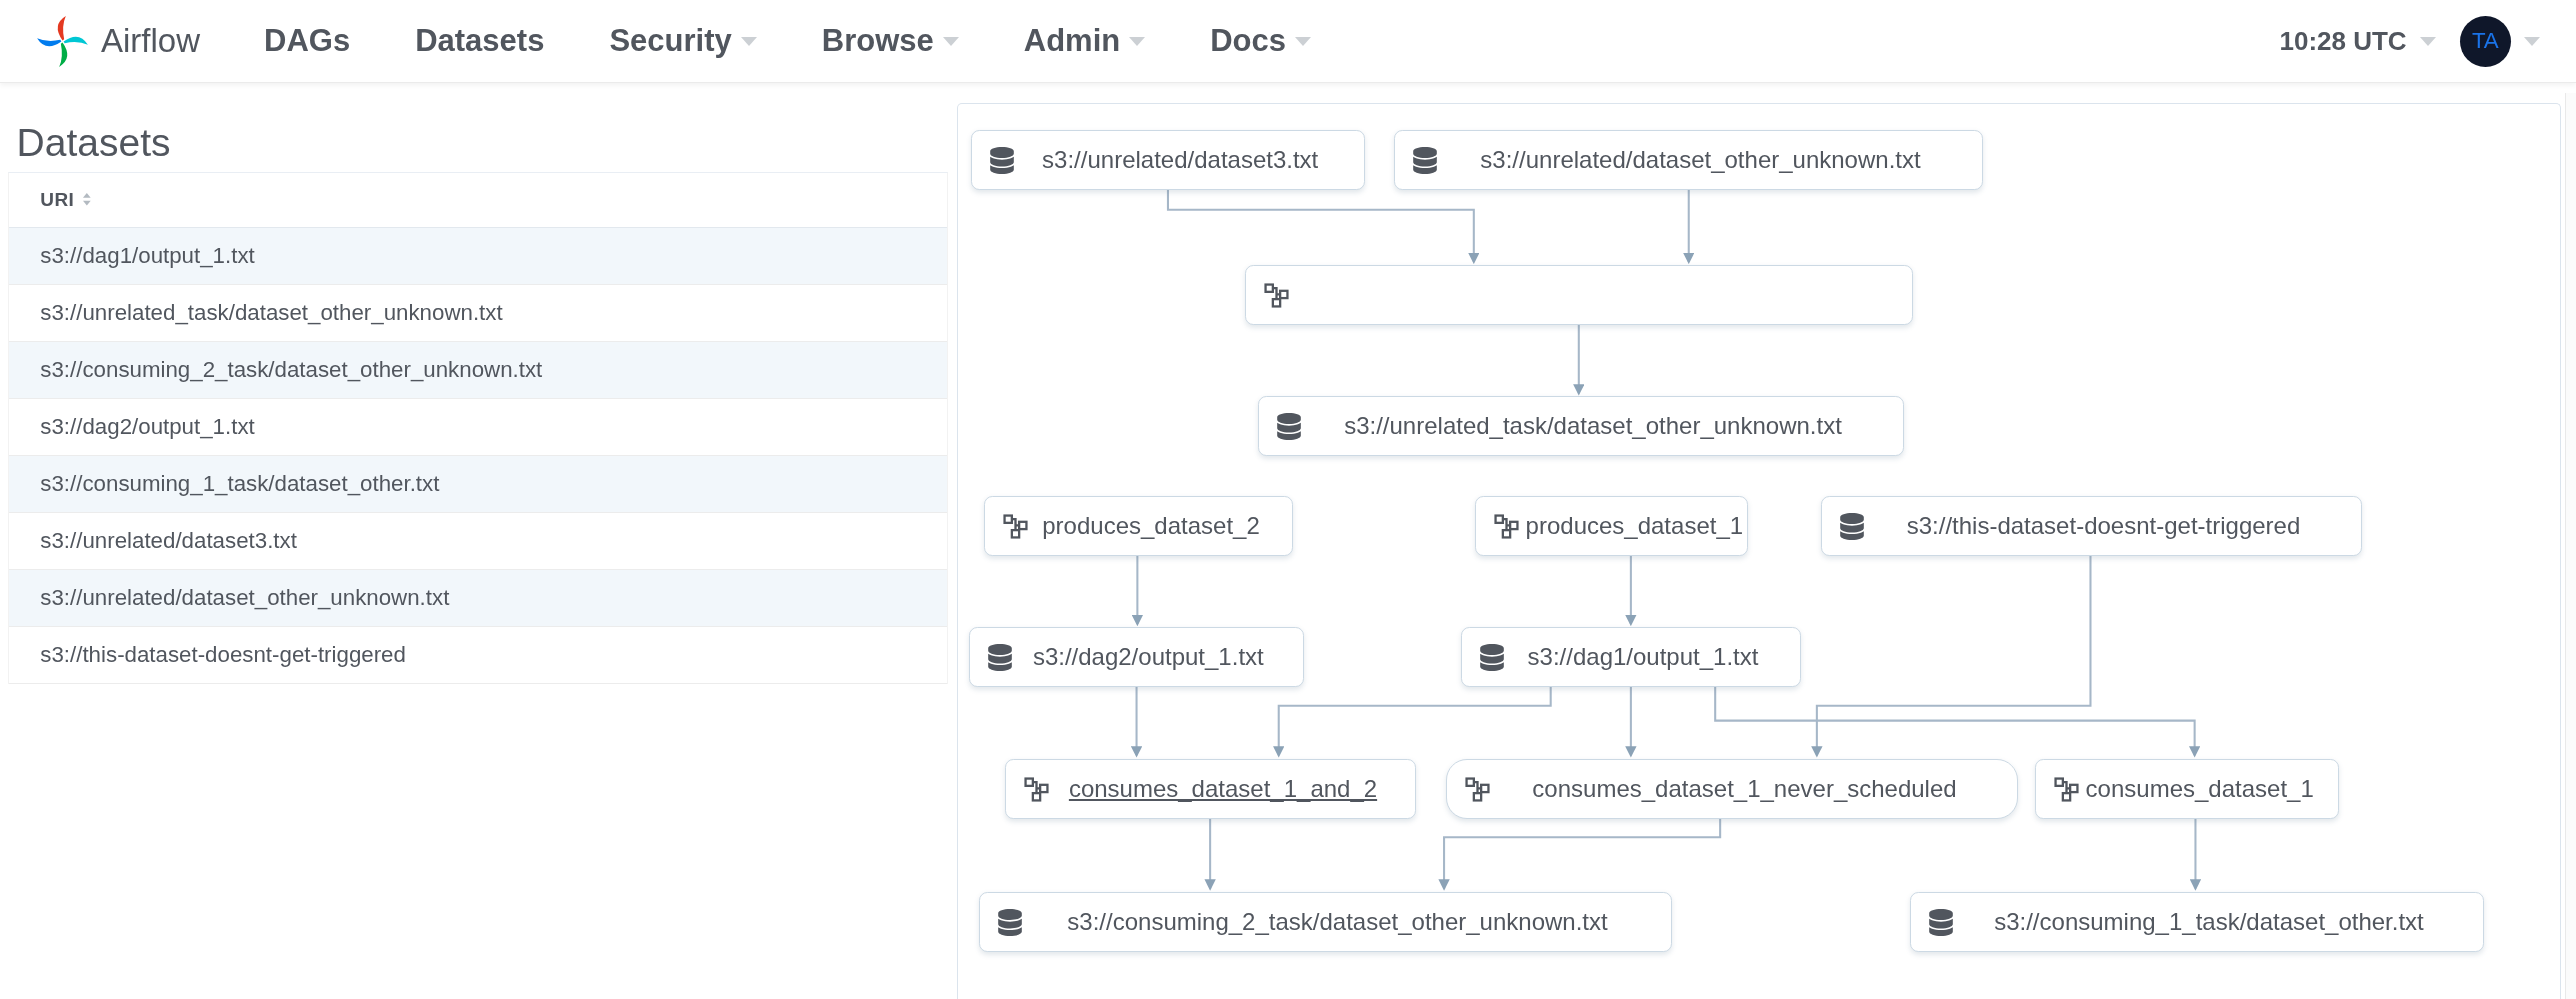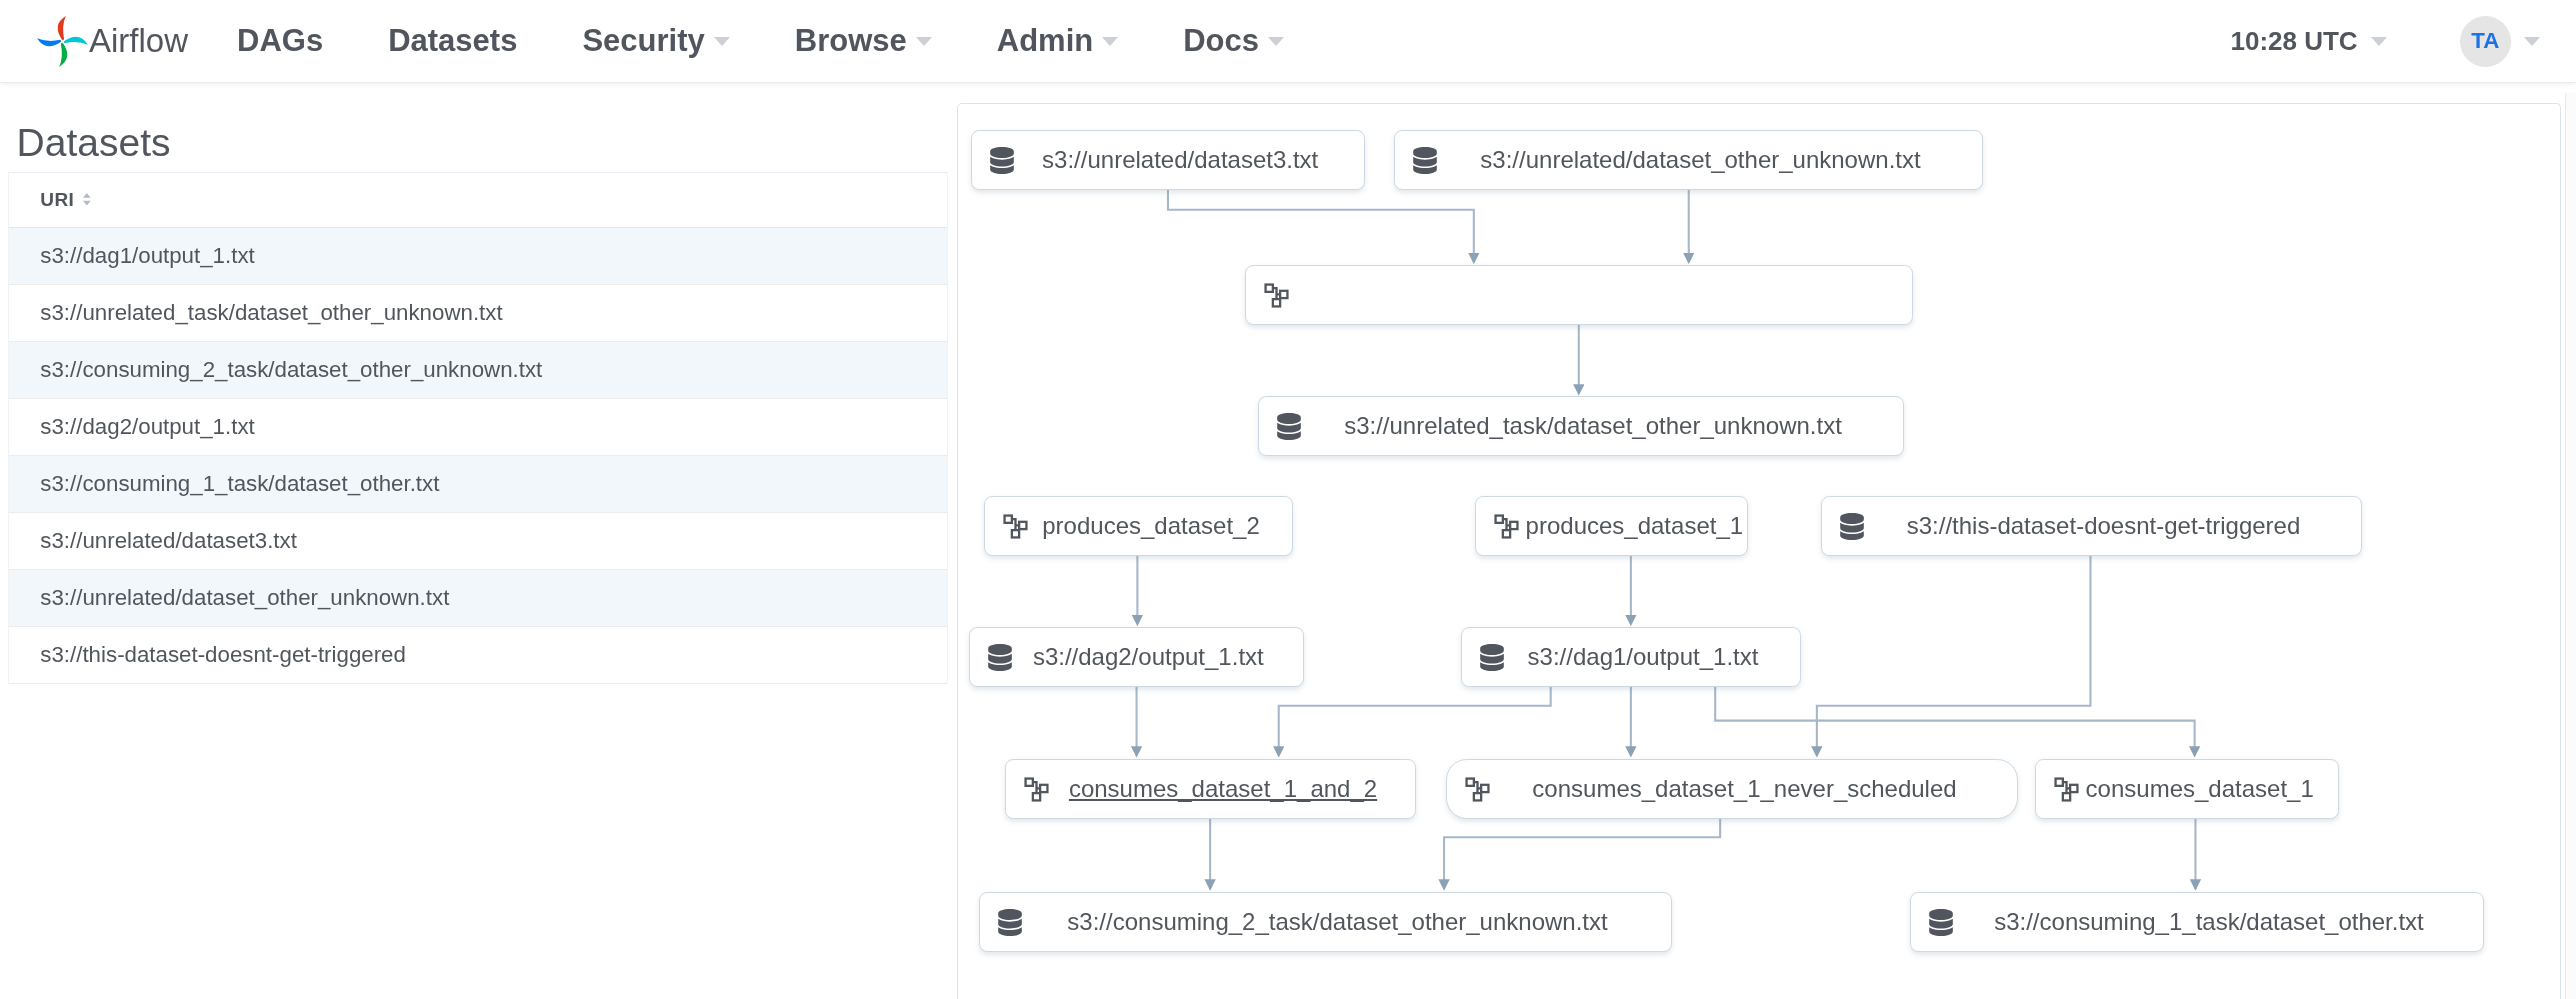--- a/index.html
+++ b/index.html
@@ -3,32 +3,32 @@
 <meta charset="utf-8">
 <style>
   * { margin:0; padding:0; box-sizing:border-box; }
   html,body { width:2576px; height:1000px; overflow:hidden; background:#fff;
     font-family:"Liberation Sans","DejaVu Sans",sans-serif; color:#51565e; }
 
   
   .navbar { position:absolute; left:0; top:0; width:2576px; height:83px; background:#fff;
     display:flex; align-items:center; padding:0 36px; border-bottom:0.8px solid #ebebeb;
     box-shadow:0 2.5px 5px rgba(0,0,0,0.05); z-index:50; }
-  .brand { display:flex; align-items:center; gap:0; margin-right:49px; }
+  .brand { display:flex; align-items:center; gap:12px; margin-right:64px; }
   .brand-name { font-size:33px; font-weight:400; color:#51565e; }
   .nav-menu { display:flex; list-style:none; gap:65px; align-items:center; }
   .nav-item { display:flex; align-items:center; gap:9px; font-size:31px; font-weight:bold;
     color:#51565e; cursor:pointer; white-space:nowrap; }
   .caret { width:0; height:0; border-left:8.3px solid transparent; border-right:8.3px solid transparent;
     border-top:9px solid #ccd0d4; display:inline-block; }
-  .nav-right { margin-left:auto; display:flex; align-items:center; gap:73px;text-align:right; }
+  .nav-right { margin-left:auto; display:flex; align-items:center; gap:24px;text-align:right; }
   .clock { display:flex; align-items:center; gap:13.2px; font-size:26px; font-weight:bold; cursor:pointer; }
   .user-menu { display:flex; align-items:center; gap:13.2px; cursor:pointer; }
-  .avatar { width:51px; height:51px; border-radius:50%; background:#e5e5e5; color:#1a73e8;
-    font-size:22.3px; font-weight:bold; display:flex; align-items:center; justify-content:center; }
+  .avatar { width:51px; height:51px; border-radius:50%; background:#0f172a; color:#1a73e8;
+    font-size:22.3px; font-weight:normal; display:flex; align-items:center; justify-content:center; }
 
   
   .datasets-panel { position:absolute; left:0; top:83px; width:949px; }
   .page-title { font-size:39px; font-weight:400; color:#51565e; margin:38px 0 0 16.6px; }
   .ds-table { position:absolute; left:8.3px; top:89px; width:940px; border-top:0.8px solid #e9eef4;
     border-left:0.8px solid #f2f2f2; border-right:0.8px solid #f2f2f2; }
   .thead { height:55px; display:flex; align-items:center; padding-left:31px;
     border-bottom:0.8px solid #e2e8ee; background:#fff; }
   .col-uri { display:flex; align-items:center; gap:5px; font-size:19px; font-weight:bold;
     letter-spacing:0.4px; color:#51565e; cursor:pointer; }

